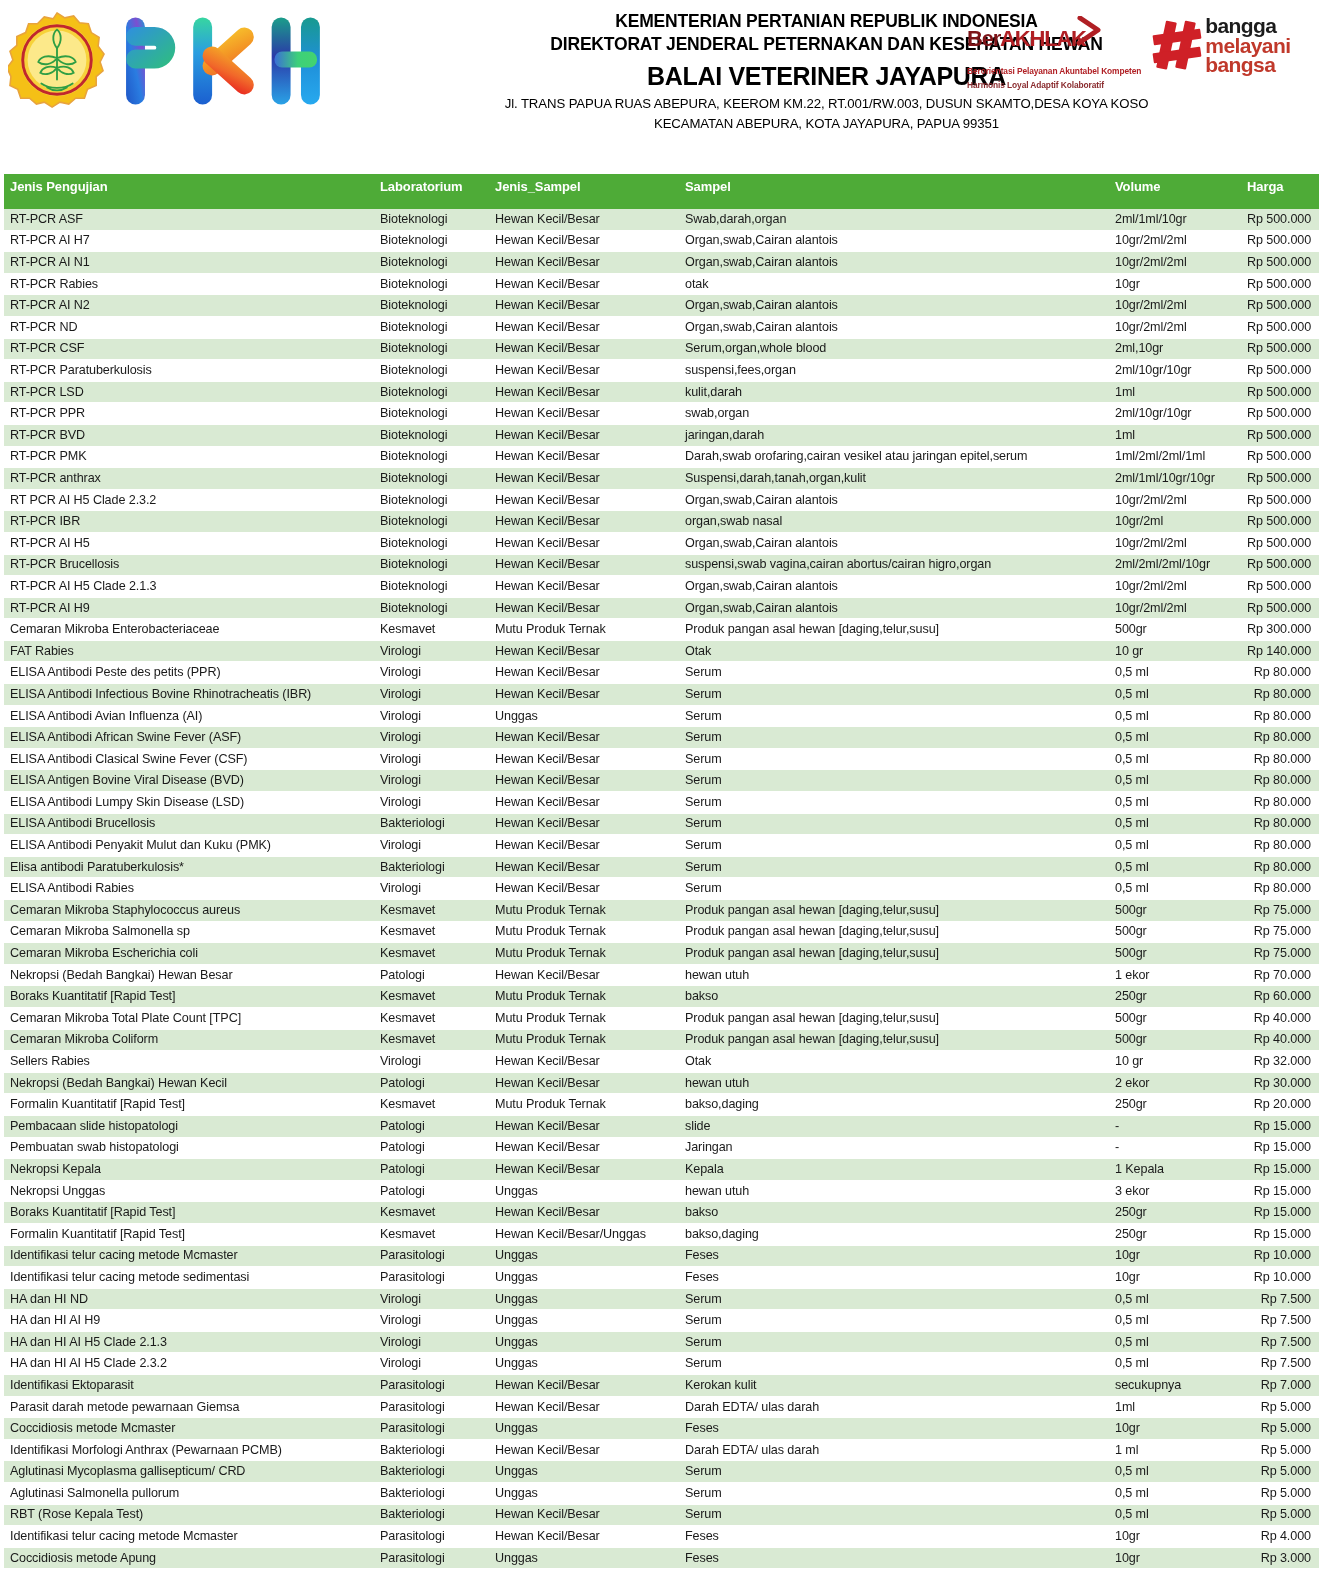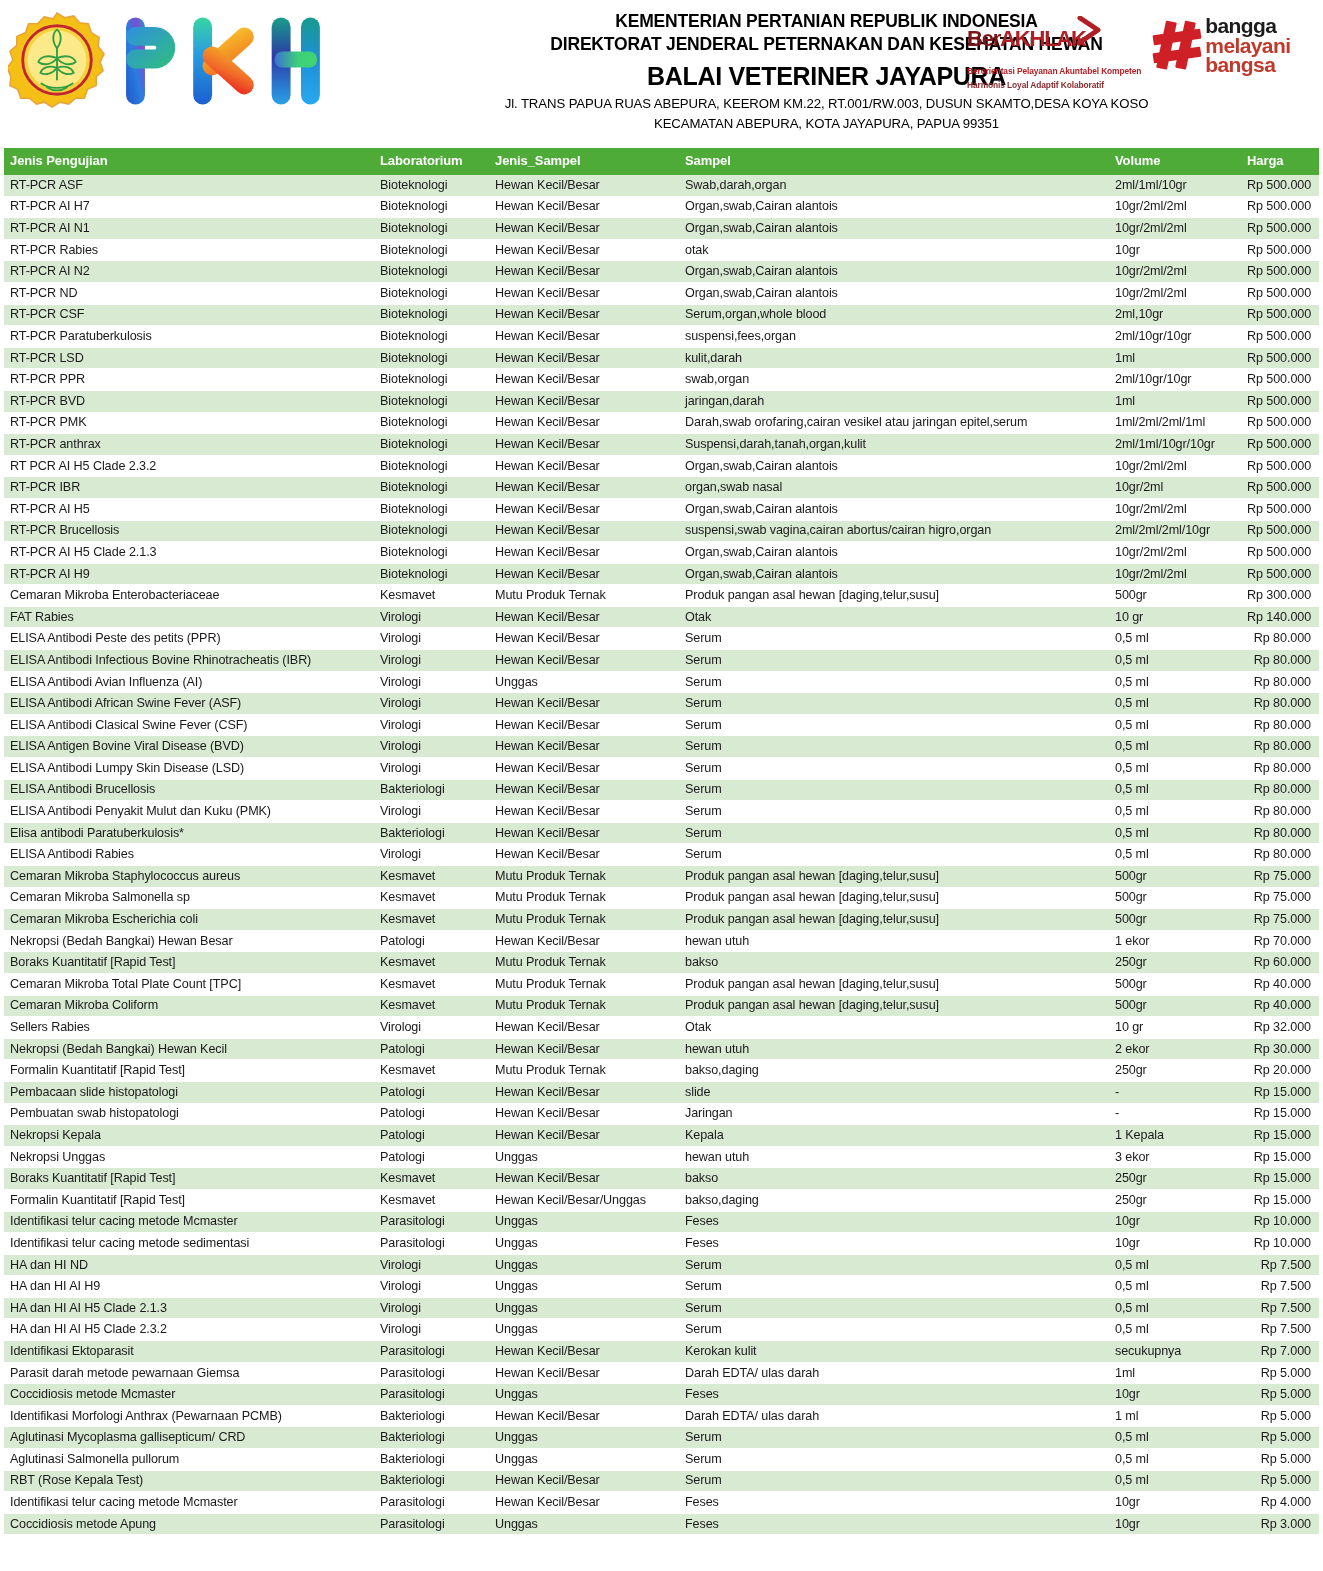--- a/index.html
+++ b/index.html
@@ -12,21 +12,21 @@
     height: 1571px;
     font-family: "Liberation Sans", sans-serif;
     color: #1a1a1a;
     overflow: hidden;
   }
 
   
   .letterhead {
     display: flex;
     align-items: flex-start;
-    height: 148px;
+    height: 174px;
     padding: 0;
     position: relative;
   }
 
   .logo-block {
     width: 330px;
     display: flex;
     align-items: center;
     padding-left: 8px;
     padding-top: 8px;
@@ -134,21 +134,21 @@
     border-collapse: collapse;
     table-layout: fixed;
     font-size: 12.6px;
   }
   table.pricelist th {
     background: #4eab37;
     color: #ffffff;
     font-weight: bold;
     font-size: 13px;
     text-align: left;
-    padding: 5px 6px 6px 6px;
+    padding: 5px 6px 14px 6px;
     letter-spacing: -0.1px;
     border-bottom: 1px solid #4eab37;
   }
   table.pricelist td {
     padding: 2px 6px;
     height: 16.6px;
     line-height: 1.18;
     vertical-align: middle;
     letter-spacing: -0.1px;
     white-space: nowrap;

